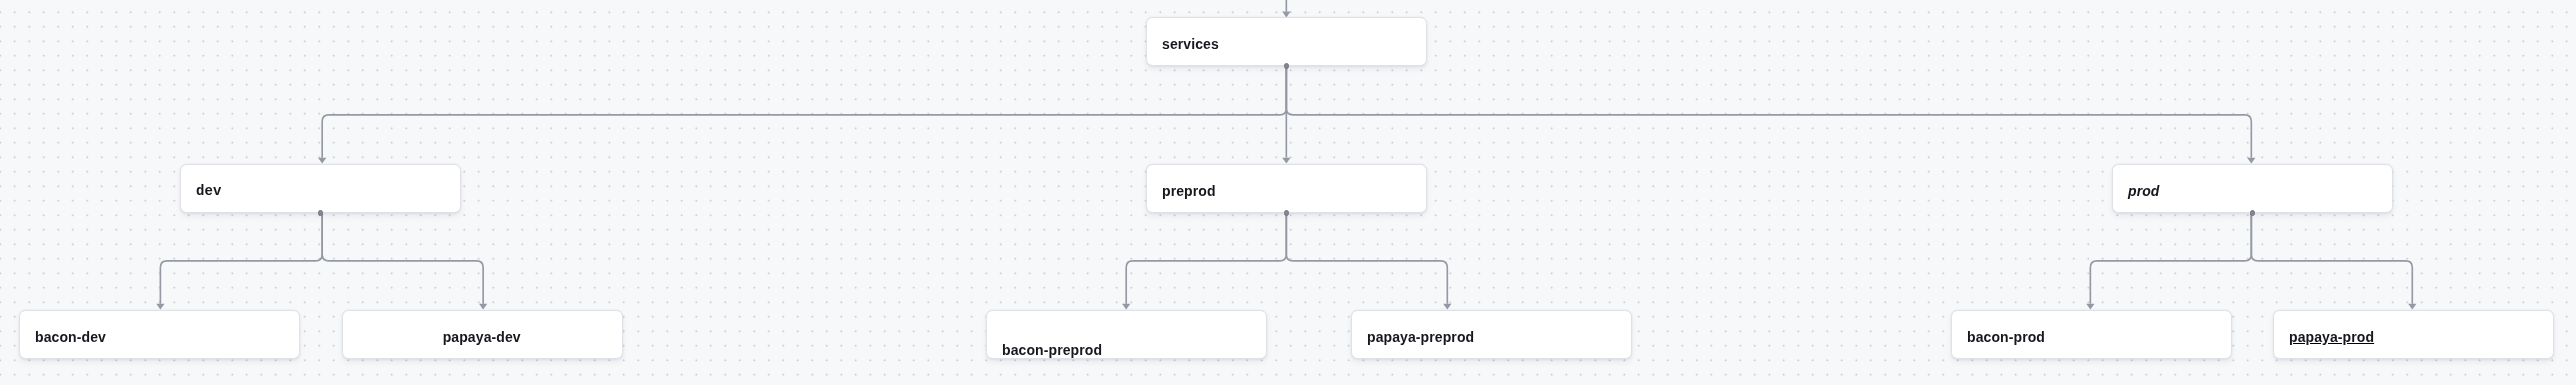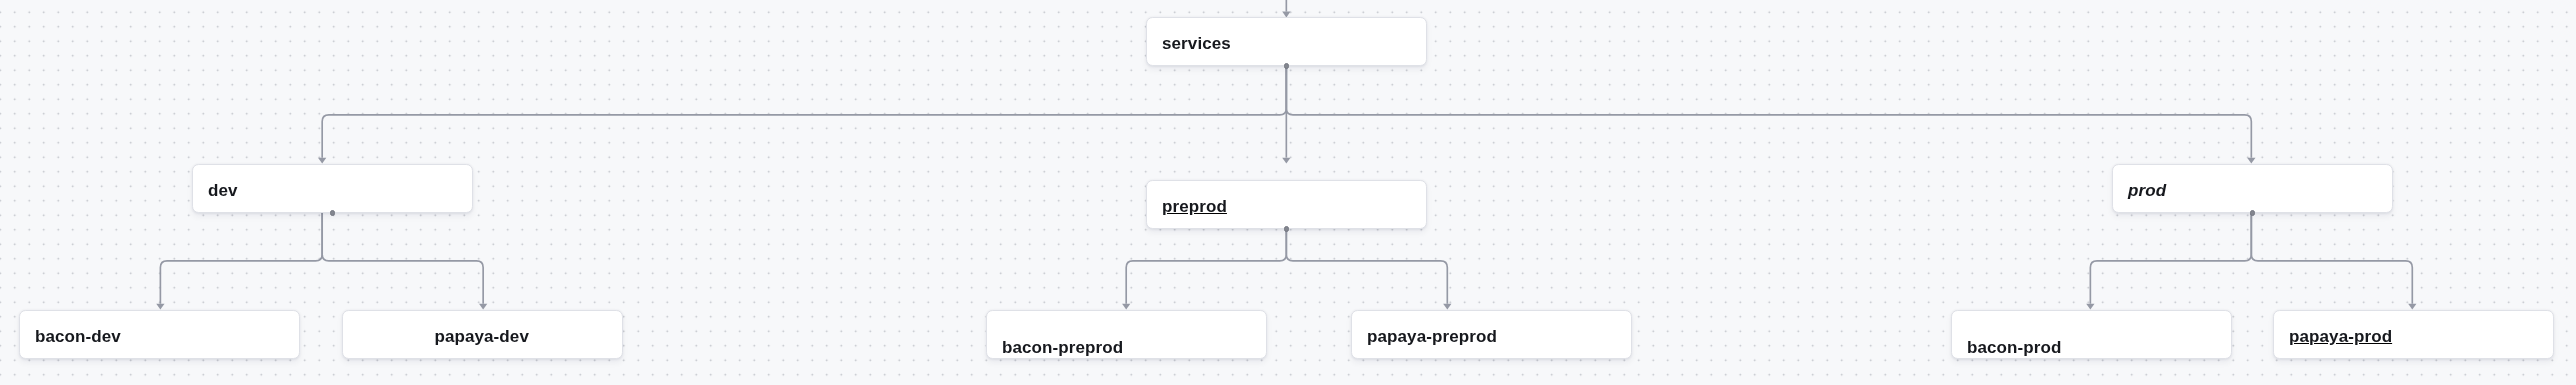--- a/index.html
+++ b/index.html
@@ -34,21 +34,21 @@
     border: 0.8px solid #dfe1e7;
     border-radius: 6.6px;
     box-sizing: border-box;
     display: flex;
     align-items: center;
     padding: 5px 16.6px 0 15px;
     box-shadow: 0 0.8px 2.5px rgba(20, 25, 50, 0.07), 0 3.3px 6.6px rgba(20, 25, 50, 0.05);
     cursor: pointer;
   }
   .node-label {
-    font-size: 17px;
+    font-size: 14px;
     font-weight: 700;
     color: #16181d;
     letter-spacing: 0.1px;
     white-space: nowrap;
   }
   .handle {
     position: absolute;
     left: 50%;
     bottom: -3.7px;
     width: 5.8px;
@@ -84,45 +84,45 @@
       <path d="M 2712 256 L 2712 306.5 Q 2712 314.5 2720 314.5 L 2898 314.5 Q 2906 314.5 2906 322.5 L 2906 366" fill="none" stroke="#9599a5" stroke-width="2"></path>
       <polygon points="2901,366 2911,366 2906,373" fill="#9599a5"></polygon>
       <path d="M 1549 0 L 1549 14" fill="none" stroke="#9599a5" stroke-width="2"></path>
       <polygon points="1544,14 1554,14 1549,21" fill="#9599a5"></polygon>
     </svg>
   <div id="nodes">
       <div class="node" style="left: 1146px; top: 17.4px;">
     <span class="node-label">services</span>
   <span class="handle"></span>
       </div>
-      <div class="node" style="left: 192px; top: 164px;">
+      <div class="node" style="left: 180px; top: 164px; font-family: Liberation Mono, monospace;">
     <span class="node-label">dev</span>
   <span class="handle"></span>
       </div>
-      <div class="node" style="left: 1146px; top: 180px; text-decoration: underline;">
+      <div class="node" style="left: 1146px; top: 164px;">
     <span class="node-label">preprod</span>
   <span class="handle"></span>
       </div>
       <div class="node" style="left: 2112px; top: 164px; font-style: italic;">
     <span class="node-label">prod</span>
   <span class="handle"></span>
       </div>
       <div class="node" style="left: 19px; top: 310px;">
     <span class="node-label">bacon-dev</span>
   </div>
       <div class="node" style="left: 342px; top: 310px; justify-content: center;">
     <span class="node-label">papaya-dev</span>
   </div>
       <div class="node" style="left: 986px; top: 310px; align-items: flex-end;">
     <span class="node-label">bacon-preprod</span>
   </div>
       <div class="node" style="left: 1307px; top: 310px; margin-left: 44px;">
     <span class="node-label">papaya-preprod</span>
   </div>
-      <div class="node" style="left: 1951px; top: 310px; align-items: flex-end;">
+      <div class="node" style="left: 1951px; top: 310px;">
     <span class="node-label">bacon-prod</span>
   </div>
       <div class="node" style="left: 2273px; top: 310px; text-decoration: underline;">
     <span class="node-label">papaya-prod</span>
   </div>
     </div>
 </div>
 
 
 </body></html>

